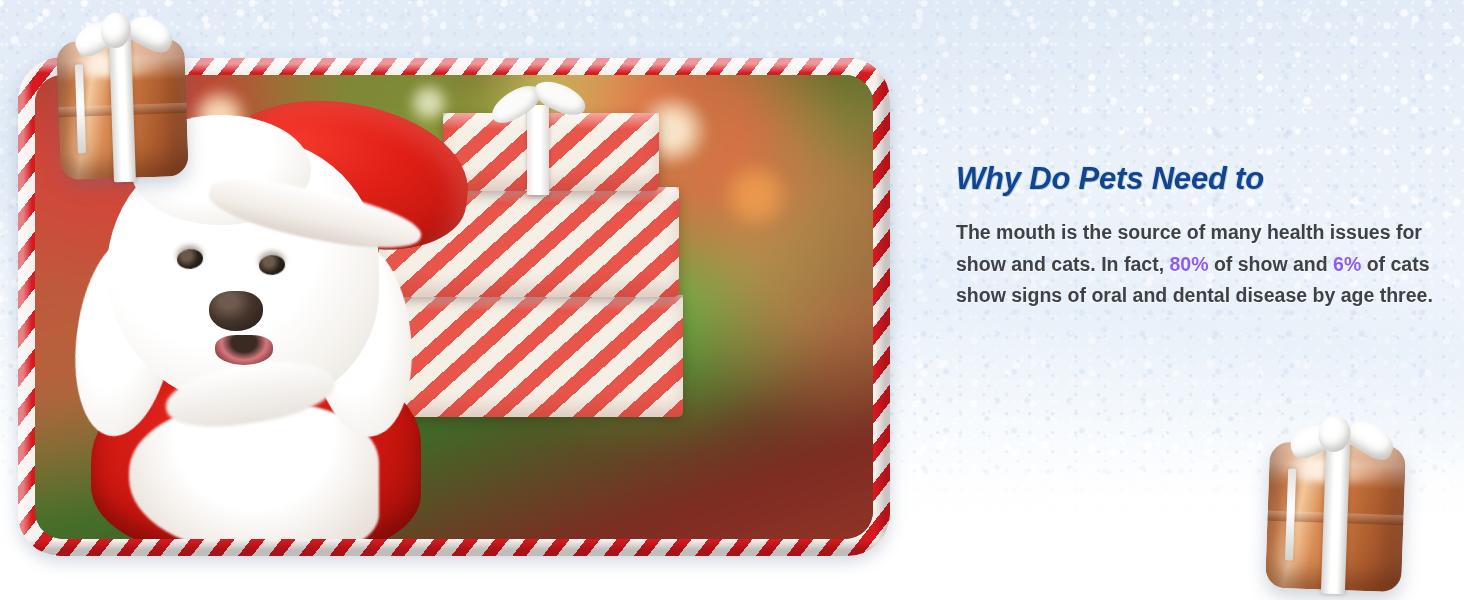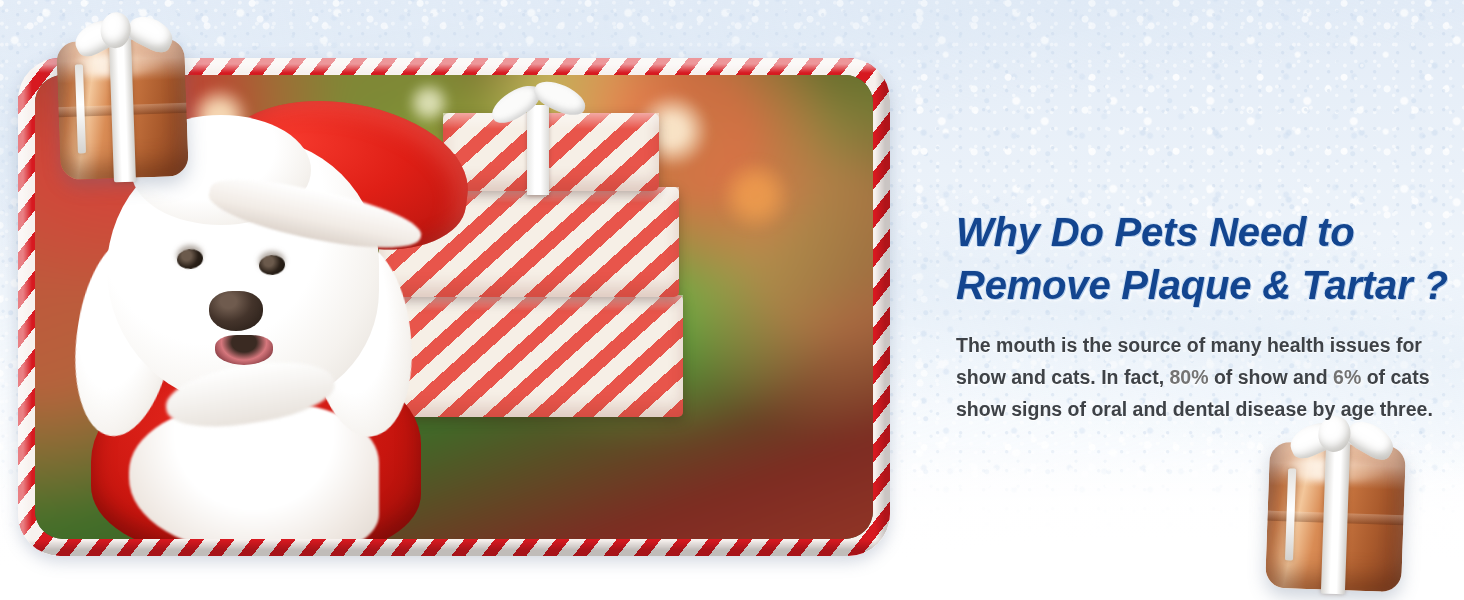--- a/index.html
+++ b/index.html
@@ -333,42 +333,41 @@
 
   #gift-topleft     { left: 58px;   top: 14px;  width: 128px; height: 164px; transform: rotate(-2deg); }
   #gift-bottomright { left: 1268px; top: 418px; width: 136px; height: 172px; transform: rotate(2deg); }
 
   
   #text-col {
     position: absolute;
     left: 956px; top: 158px; width: 482px;
   }
   #headline {
-    font-size: 40px;
+    font-size: 31px;
     line-height: 1.33;
     font-weight: bold;
     font-style: italic;
     letter-spacing: -.2px;
     color: #13458f;
     text-shadow:
        1px 1px 0 rgba(180,205,235,.95),
       -1px -1px 0 rgba(205,224,244,.8),
        2px 2px 3px rgba(255,255,255,.85);
     margin-bottom: 18px;
-    margin-top: 48px;
   }
   #headline .l { display: block; white-space: nowrap; }
   #body-copy {
     font-size: 19.5px;
     line-height: 1.62;
     font-weight: bold;
     color: #3e4247;
     text-shadow: 0 1px 1px rgba(255,255,255,.9);
   }
-  #body-copy .accent { color: #737373; }
+  #body-copy .accent { color: #8b5cf6; }
 </style>
 </head>
 <body>
 
 <div id="banner">
 
   <div class="snow-base"></div>
   <div class="snow-speck"></div>
   <div class="snow-speck fine"></div>
   <div class="snow-bands"></div>
@@ -456,18 +455,17 @@
     <div class="cg-bow">
       <u></u>
       <u></u>
       <u></u>
     </div>
   </div>
 
   <div id="text-col">
     <h1 id="headline">
       <span class="l">Why Do Pets Need to</span>
-      <span class="l">Remove Plaque &amp; Tartar ?</span>
     </h1>
     <p id="body-copy"><span>The mouth is the source of many health issues for show and cats. In fact, </span><span class="accent">80%</span><span> of show and </span><span class="accent">6%</span><span> of cats show signs of oral and dental disease by age three.</span></p>
   </div>
 
 </div>
 
 </body></html>

